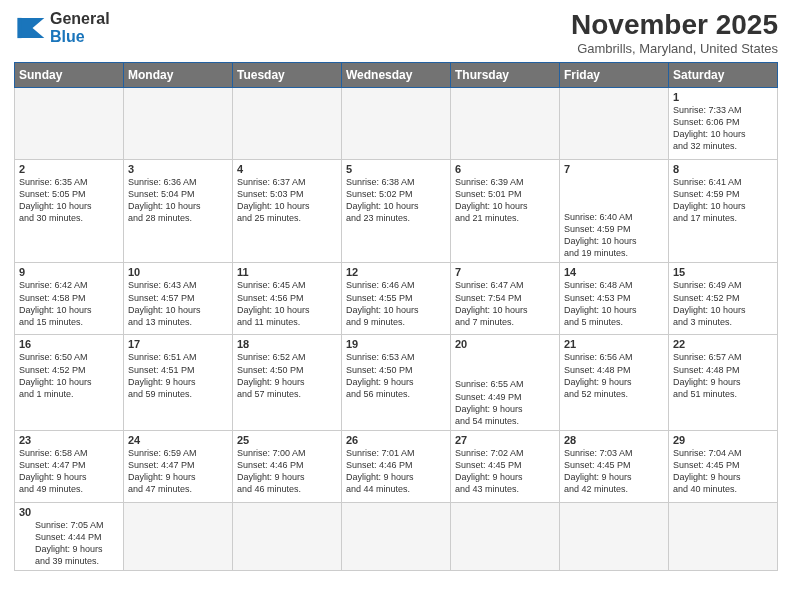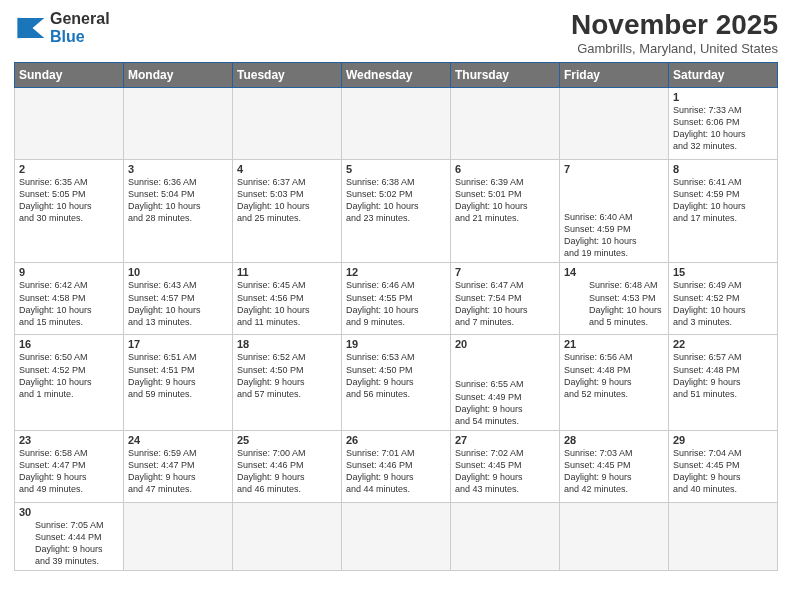--- a/index.html
+++ b/index.html
@@ -226,21 +226,21 @@
           </td>
           <td>
             <span class="day-num">7</span>
             <div class="day-info" style="white-space: pre-line;">Sunrise: 6:47 AM
 Sunset: 7:54 PM
 Daylight: 10 hours
 and 7 minutes.</div>
           </td>
           <td>
             <span class="day-num">14</span>
-            <div class="day-info" style="white-space: pre-line; margin-left: 25px;">Sunrise: 6:48 AM
+            <div class="day-info" style="white-space: pre-line;">Sunrise: 6:48 AM
 Sunset: 4:53 PM
 Daylight: 10 hours
 and 5 minutes.</div>
           </td>
           <td>
             <span class="day-num">15</span>
             <div class="day-info" style="white-space: pre-line;">Sunrise: 6:49 AM
 Sunset: 4:52 PM
 Daylight: 10 hours
 and 3 minutes.</div>

